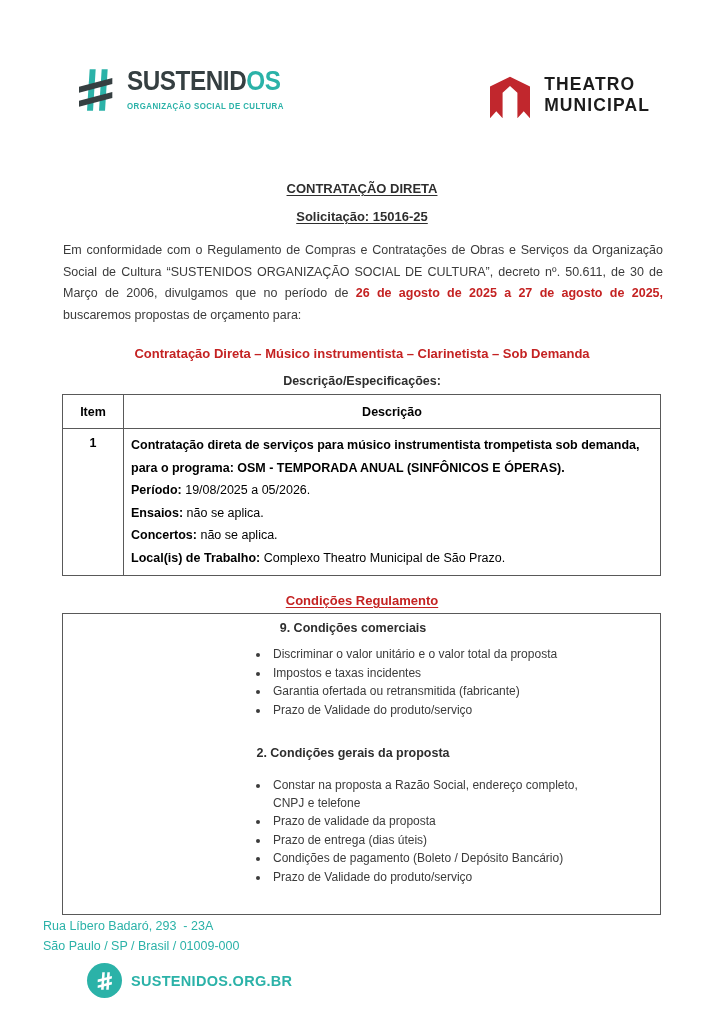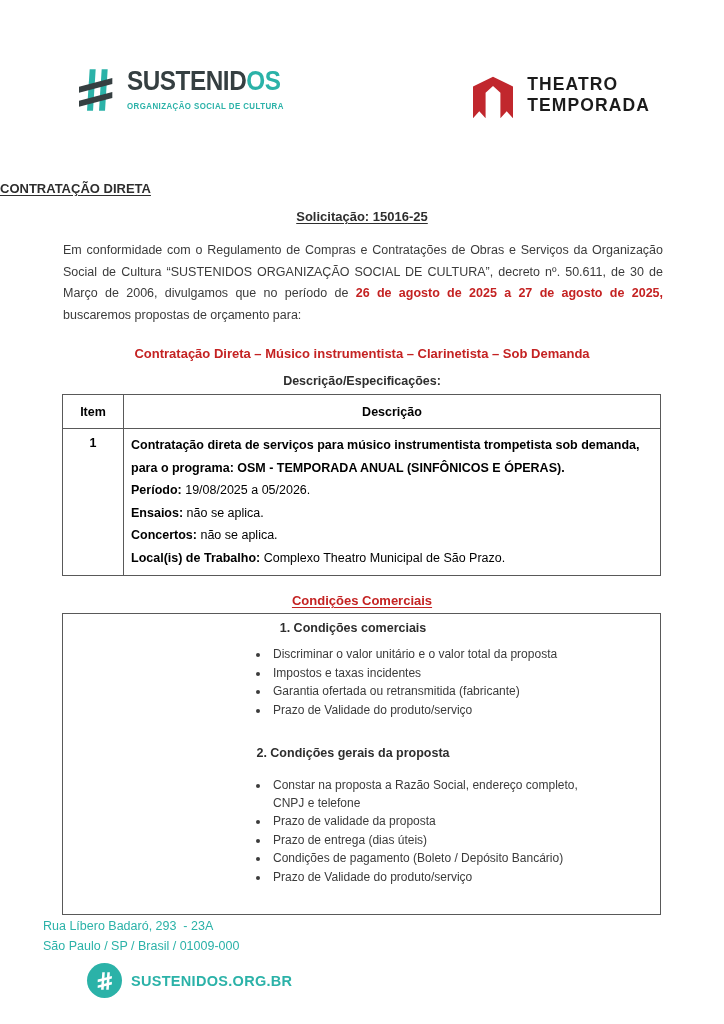--- a/index.html
+++ b/index.html
@@ -26,21 +26,21 @@
   .sus-name .os{color:var(--teal);}
   .sus-sub{font-size:8.5px; font-weight:bold; color:var(--teal);
            letter-spacing:.45px; margin-top:6px; transform:scaleX(.93);
            transform-origin:left top; white-space:nowrap;}
   .logo-thm{display:flex; gap:14px; align-items:flex-start; margin-top:3px;}
   .arch{color:var(--logo_red);}
   .thm-name{font-size:17.5px; font-weight:bold; color:#1b1b1b;
             letter-spacing:1.1px; line-height:1.18; margin-top:5px;}
 
   
-  .doc-title{ margin-top:51px; font-size:13px; font-weight:bold;
+  .doc-title{ text-align:center; margin-top:51px; font-size:13px; font-weight:bold;
     color:#2e2e2e; text-decoration:underline; text-underline-offset:2px;}
   .doc-subtitle{ text-align:center; margin-top:13px; font-size:13px; font-weight:bold;
     color:#2e2e2e; text-decoration:underline; text-underline-offset:2px;}
 
   
   .intro{margin:16px 61px 0 63px; font-size:12.5px; line-height:21.5px;
          text-align:justify; color:var(--text);}
   .intro .hl{color:var(--accent_red); font-weight:bold;}
 
   .program{text-align:center; margin-top:20px; font-size:13px; font-weight:bold;
@@ -111,21 +111,21 @@
     </div>
 
     <div class="logo-thm">
       <span class="arch">
         <svg width="40" height="57" viewBox="0 0 54 56">
           <path fill="currentColor" d="M0,56 L0,13 L27,0 L54,13 L54,56 L45.5,46.5 L37,56 L37,21.5 L27,12.5 L17,21.5 L17,56 L8.5,46.5 Z"></path>
         </svg>
       </span>
       <div class="thm-name">
         <div>THEATRO</div>
-        <div>TEMPORADA</div>
+        <div>MUNICIPAL</div>
       </div>
     </div>
   </div>
 
   <div class="doc-title">CONTRATAÇÃO DIRETA</div>
   <div class="doc-subtitle">Solicitação: 15016-25</div>
 
   <p class="intro"><span>Em conformidade com o Regulamento de Compras e Contratações de Obras e Serviços da Organização Social de Cultura “SUSTENIDOS ORGANIZAÇÃO SOCIAL DE CULTURA”, decreto nº. 50.611, de 30 de Março de 2006, divulgamos que no período de </span><span class="hl">26 de agosto de 2025 a 27 de agosto de 2025,</span><span> buscaremos propostas de orçamento para:</span></p>
 
   <div class="program">Contratação Direta – Músico instrumentista – Clarinetista – Sob Demanda</div>
@@ -143,25 +143,25 @@
         <div class="desc-bold">Contratação direta de serviços para músico instrumentista trompetista sob demanda, para o programa: OSM - TEMPORADA ANUAL (SINFÔNICOS E ÓPERAS).</div>
         <div class="desc-field"><span class="fld-lbl">Período:</span><span> 19/08/2025 a 05/2026.</span></div>
         <div class="desc-field"><span class="fld-lbl">Ensaios:</span><span> não se aplica.</span></div>
         <div class="desc-field"><span class="fld-lbl">Concertos:</span><span> não se aplica.</span></div>
         <div class="desc-field"><span class="fld-lbl">Local(is) de Trabalho:</span><span> Complexo Theatro Municipal de São Prazo.</span></div>
       </td>
     </tr>
   </tbody>
     </table>
 
-  <div class="cond-title">Condições Comerciais</div>
+  <div class="cond-title">Condições Regulamento</div>
 
   <div class="cond-box">
     <div class="cond-content">
-      <div class="cond-heading">1. Condições comerciais</div>
+      <div class="cond-heading">9. Condições comerciais</div>
       <ul class="cond-list">
         <li>Discriminar o valor unitário e o valor total da proposta</li>
         <li>Impostos e taxas incidentes</li>
         <li>Garantia ofertada ou retransmitida (fabricante)</li>
         <li>Prazo de Validade do produto/serviço</li>
       </ul>
 
       <div class="cond-heading h2">2. Condições gerais da proposta</div>
       <ul class="cond-list second">
         <li>Constar na proposta a Razão Social, endereço completo, CNPJ e telefone</li>

